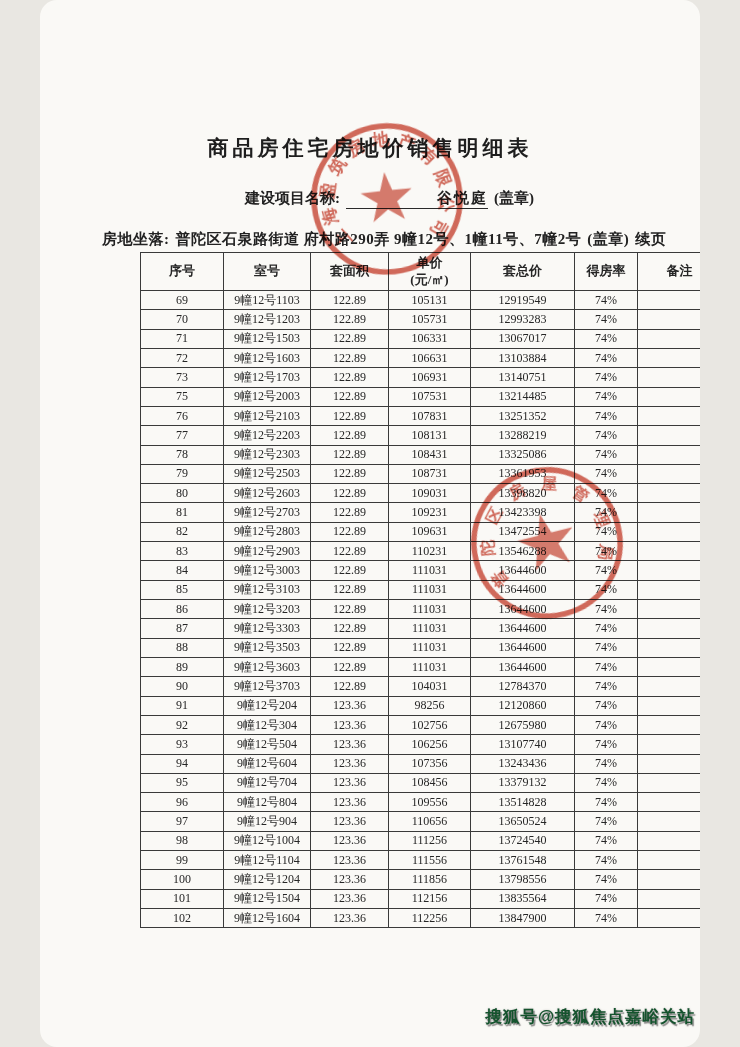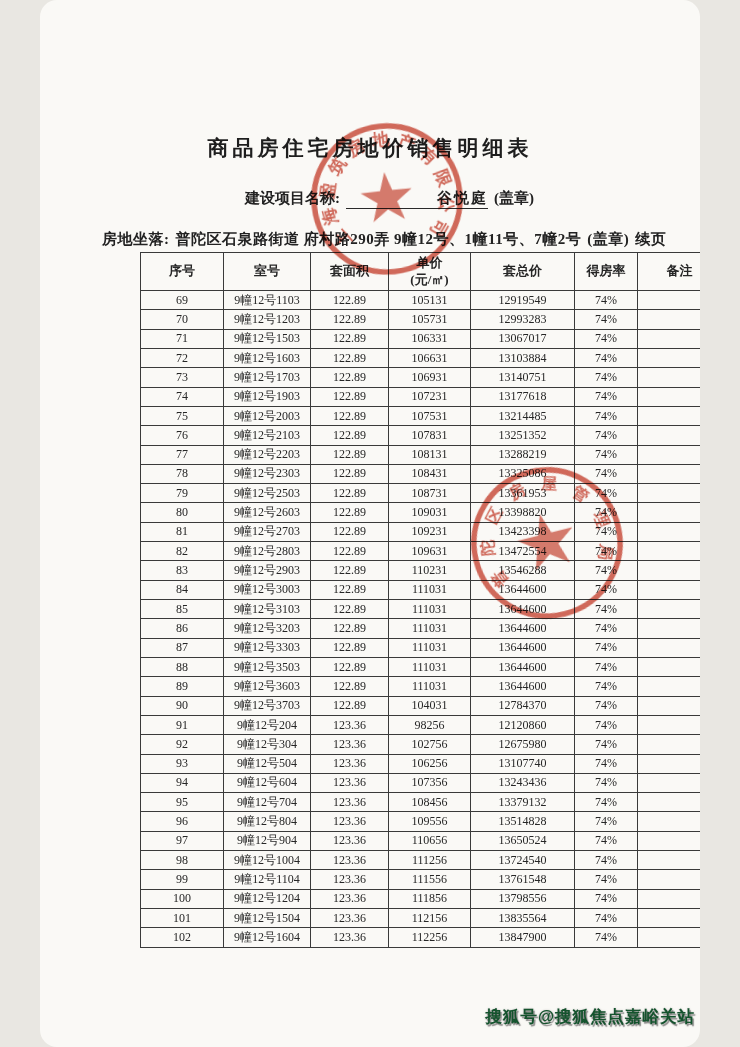--- a/index.html
+++ b/index.html
@@ -146,29 +146,20 @@
           <td>13103884</td>
           <td>74%</td>
           <td></td>
         </tr>
         <tr>
           <td>73</td>
           <td>9幢12号1703</td>
           <td>122.89</td>
           <td>106931</td>
           <td>13140751</td>
-          <td>74%</td>
-          <td></td>
-        </tr>
-        <tr>
-          <td>74</td>
-          <td>9幢12号1903</td>
-          <td>122.89</td>
-          <td>107231</td>
-          <td>13177618</td>
           <td>74%</td>
           <td></td>
         </tr>
         <tr>
           <td>75</td>
           <td>9幢12号2003</td>
           <td>122.89</td>
           <td>107531</td>
           <td>13214485</td>
           <td>74%</td>

